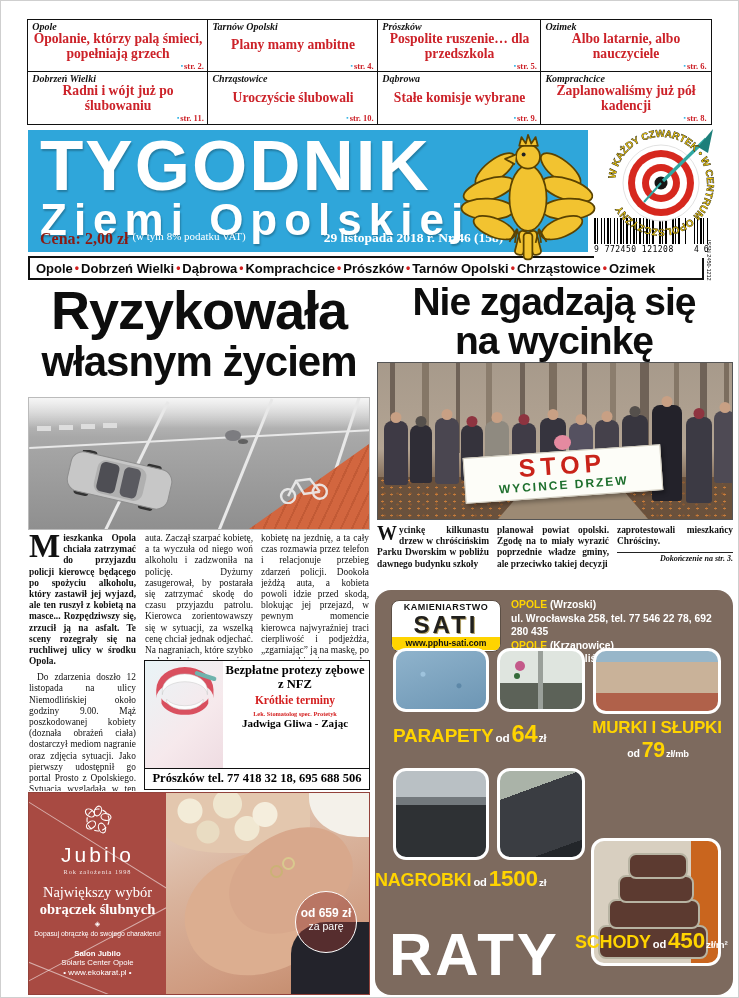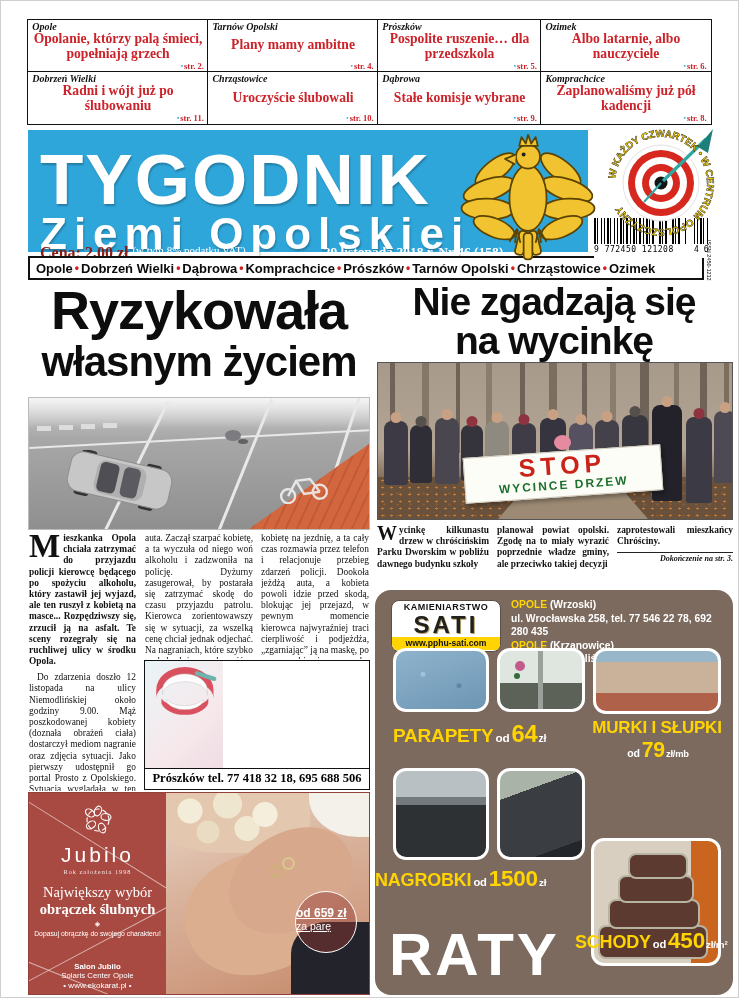--- a/index.html
+++ b/index.html
@@ -15,21 +15,21 @@
   .teasers{position:absolute;left:28px;top:20px;width:683px;height:104px;
     display:grid;grid-template-columns:1.06fr 1fr .96fr 1fr;grid-template-rows:1fr 1fr;}
   .teaser{border:1.4px solid #111;margin:-0.7px;padding:1px 4px 2px;position:relative;background:#fff;}
   .kicker{font-style:italic;font-weight:bold;font-size:10px;color:#111;}
   .t-title{color:var(--accent-red);font-weight:bold;font-size:13.6px;line-height:1.08;text-align:center;margin-top:0px;}
   .pageref{position:absolute;right:4px;bottom:1px;color:var(--accent-red);font-weight:bold;font-size:8.5px;}
   .pageref::before{content:"▪";color:#35b4e5;font-size:6.5px;vertical-align:1px;margin-right:1px;}
 
   
   .masthead{position:absolute;left:28px;top:130px;width:560px;height:122px;background:var(--masthead-blue);
-    color:#fff;padding:18px 10px 4px 12px;display:flex;flex-direction:column;}
+    color:#fff;padding:4px 10px 4px 12px;display:flex;flex-direction:column;}
   .mh-title{font-family:"Liberation Sans",sans-serif;font-weight:bold;font-size:71px;line-height:64px;
     letter-spacing:2px;text-shadow:1px 2px 2px rgba(0,0,0,.25);}
   .mh-sub{font-family:"Liberation Sans",sans-serif;font-weight:bold;font-size:44px;line-height:40px;
     letter-spacing:7px;margin-top:2px;text-shadow:1px 2px 2px rgba(0,0,0,.25);}
   .mh-bottom{display:flex;align-items:flex-start;margin-top:-10px;}
   .mh-price{color:var(--dark-red);font-weight:bold;font-size:16px;}
   .mh-price-note{color:#fff;font-size:11px;margin-left:4px;}
   .mh-date{color:#fff;font-weight:bold;font-size:13.5px;margin-left:78px;}
 
   .eagle{position:absolute;left:460px;top:124px;width:136px;height:144px;z-index:6;}
@@ -120,36 +120,36 @@
   .jub-panel{width:137px;background:var(--jubilo-maroon);color:#fff;text-align:center;position:relative;
     padding-top:10px;overflow:hidden;}
   .jub-line{position:absolute;background:rgba(255,255,255,.55);height:1px;width:220px;}
   .jub-logo{width:34px;height:34px;margin:0 auto 2px;}
   .jub-brand{font-family:"Liberation Sans",sans-serif;font-weight:normal;font-size:21px;letter-spacing:3px;}
   .jub-since{font-size:6.3px;opacity:.85;letter-spacing:1px;margin-top:1px;}
   .jub-h1{font-size:14.5px;margin-top:9px;}
   .jub-h2{font-size:14.5px;font-weight:bold;}
   .jub-div{font-size:7px;margin:2px 0;}
   .jub-tag{font-size:6.8px;font-family:"Liberation Sans",sans-serif;margin-top:2px;}
-  .jub-salon{font-size:7.8px;font-weight:bold;font-family:"Liberation Sans",sans-serif;margin-top:25px;}
+  .jub-salon{font-size:7.8px;font-weight:bold;font-family:"Liberation Sans",sans-serif;margin-top:12px;}
   .jub-loc{font-size:7.8px;font-family:"Liberation Sans",sans-serif;}
   .jub-web{font-size:8px;font-family:"Liberation Sans",sans-serif;margin-top:1px;}
   .jub-photo{flex:1;position:relative;background:linear-gradient(160deg,#e8d6c8 0%,#d9b39c 40%,#cf9b80 75%,#c08767 100%);overflow:hidden;}
   .bouquet{position:absolute;left:-6px;top:-10px;width:150px;height:70px;
     background:radial-gradient(circle at 20% 40%,#f3ecd8 12px,transparent 13px),
                radial-gradient(circle at 45% 30%,#efe6cf 14px,transparent 15px),
                radial-gradient(circle at 70% 45%,#f5eedd 12px,transparent 13px),
                radial-gradient(circle at 32% 70%,#e9dcc2 11px,transparent 12px),
                radial-gradient(circle at 58% 65%,#f1e8d2 12px,transparent 13px),#e3c7ae;border-radius:0 0 40% 40%;}
   .hand{position:absolute;background:#dcae90;border-radius:48%;}
   .ring{position:absolute;width:13px;height:13px;border:2px solid #cbb276;border-radius:50%;}
   .suit{position:absolute;right:-12px;bottom:-8px;width:90px;height:80px;background:#23232b;border-radius:40% 0 0 0;}
   .lace{position:absolute;right:-10px;top:-12px;width:70px;height:56px;background:#f4f1ea;border-radius:0 0 0 70%;}
   .price-circle{position:absolute;right:12px;top:98px;width:62px;height:62px;border:1.6px solid #fff;border-radius:50%;
-    background:rgba(148,58,50,.45);color:#fff;text-align:left;font-family:"Liberation Sans",sans-serif;padding-top:14px;text-decoration:underline;}
+    background:rgba(148,58,50,.45);color:#fff;text-align:center;font-family:"Liberation Sans",sans-serif;padding-top:14px;}
   .pc1{font-weight:bold;font-size:12px;}
   .pc2{font-size:10.5px;}
 
   
   .sati{position:absolute;left:375px;top:590px;width:358px;height:405px;background:var(--sati-brown);
     border-radius:16px;overflow:hidden;font-family:"Liberation Sans",sans-serif;}
   .sati-logo{position:absolute;left:16px;top:10px;width:110px;height:52px;background:#fff;border-radius:8px;
     overflow:hidden;text-align:center;border:1px solid #5c4f45;}
   .sati-kicker{font-size:9px;font-weight:bold;color:#111;letter-spacing:.5px;line-height:12px;}
   .sati-brand{font-size:24px;font-weight:bold;color:#21201d;line-height:24px;letter-spacing:3px;
@@ -396,20 +396,27 @@
   <div class="dental-ad">
     <div class="dental-img">
       <svg viewBox="0 0 80 60" style="position:absolute;left:-4px;top:6px;width:86px;height:52px">
         <path d="M8 26 A33 26 0 0 1 74 26 L74 36 A33 20 0 0 0 8 36 Z" fill="#d9505f"></path>
         <path d="M15 27 A26 19 0 0 1 67 27 L67 32 A26 15 0 0 0 15 32 Z" fill="#fdfdfd" stroke="#c9c9c9" stroke-width=".6"></path>
         <path d="M14 42 A28 18 0 0 0 68 42 L68 36 A28 14 0 0 1 14 36 Z" fill="#d9505f"></path>
         <path d="M20 40 A22 13 0 0 0 62 40 L62 37 A22 11 0 0 1 20 37 Z" fill="#fdfdfd" stroke="#c9c9c9" stroke-width=".6"></path>
         <rect x="52" y="8" width="26" height="5" rx="2.5" fill="#6fb3ad" transform="rotate(18 65 10)"></rect>
       </svg>
     </div>
+    <div class="dental-txt">
+      <div class="d1">Bezpłatne protezy zębowe</div>
+      <div class="d2">z NFZ</div>
+      <div class="d3">Krótkie terminy</div>
+      <div class="d4">Lek. Stomatolog spec. Protetyk</div>
+      <div class="d5">Jadwiga Gliwa - Zając</div>
+    </div>
     <div class="dental-phone">Prószków tel. 77 418 32 18, 695 688 506</div>
   </div>
 
   <div class="col" style="left:377px;top:525px;width:112px;height:62px;font-weight:bold">
     <p style="text-indent:0"><span class="dropcap small">W</span><span>ycinkę kilkunastu drzew w chróścińskim Parku Dworskim w pobliżu dawnego budynku szkoły</span></p>
   </div>
   <div class="col" style="left:497px;top:525px;width:112px;height:62px;font-weight:bold">
     <p style="text-indent:0">planował powiat opolski. Zgodę na to miały wyrazić poprzednie władze gminy, ale przeciwko takiej decyzji</p>
   </div>
   <div class="col" style="left:617px;top:525px;width:116px;height:62px;font-weight:bold">

